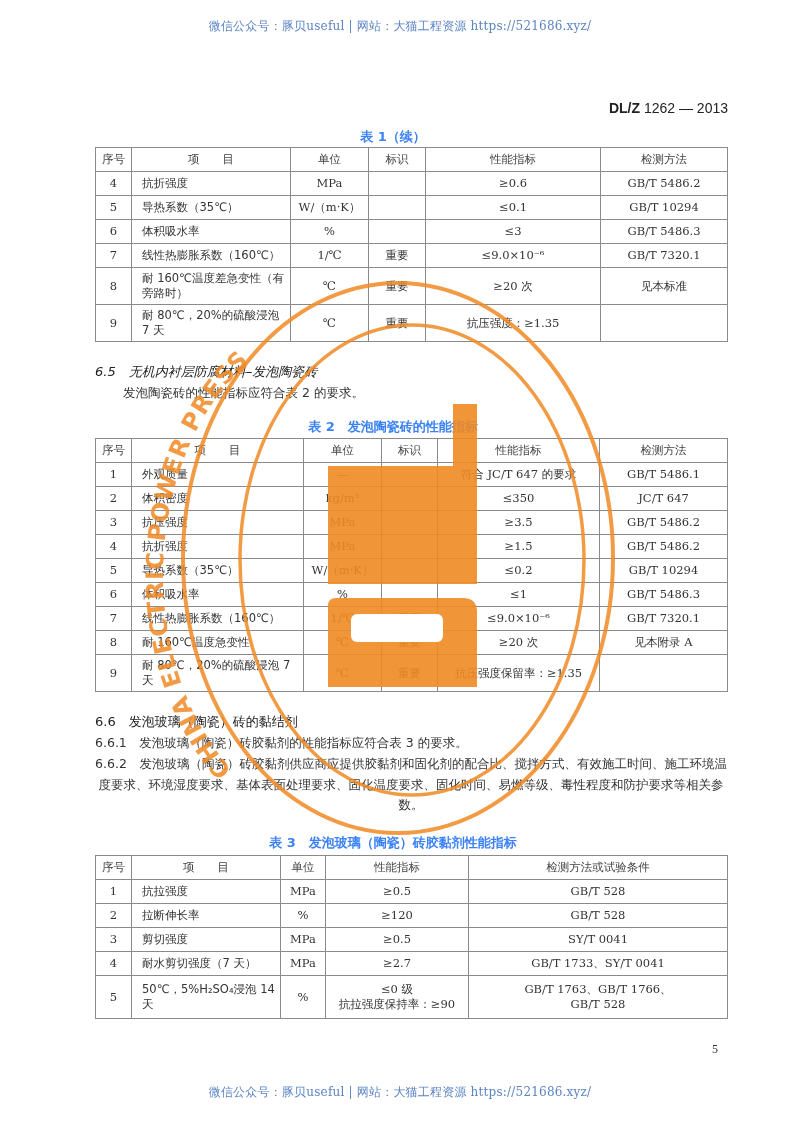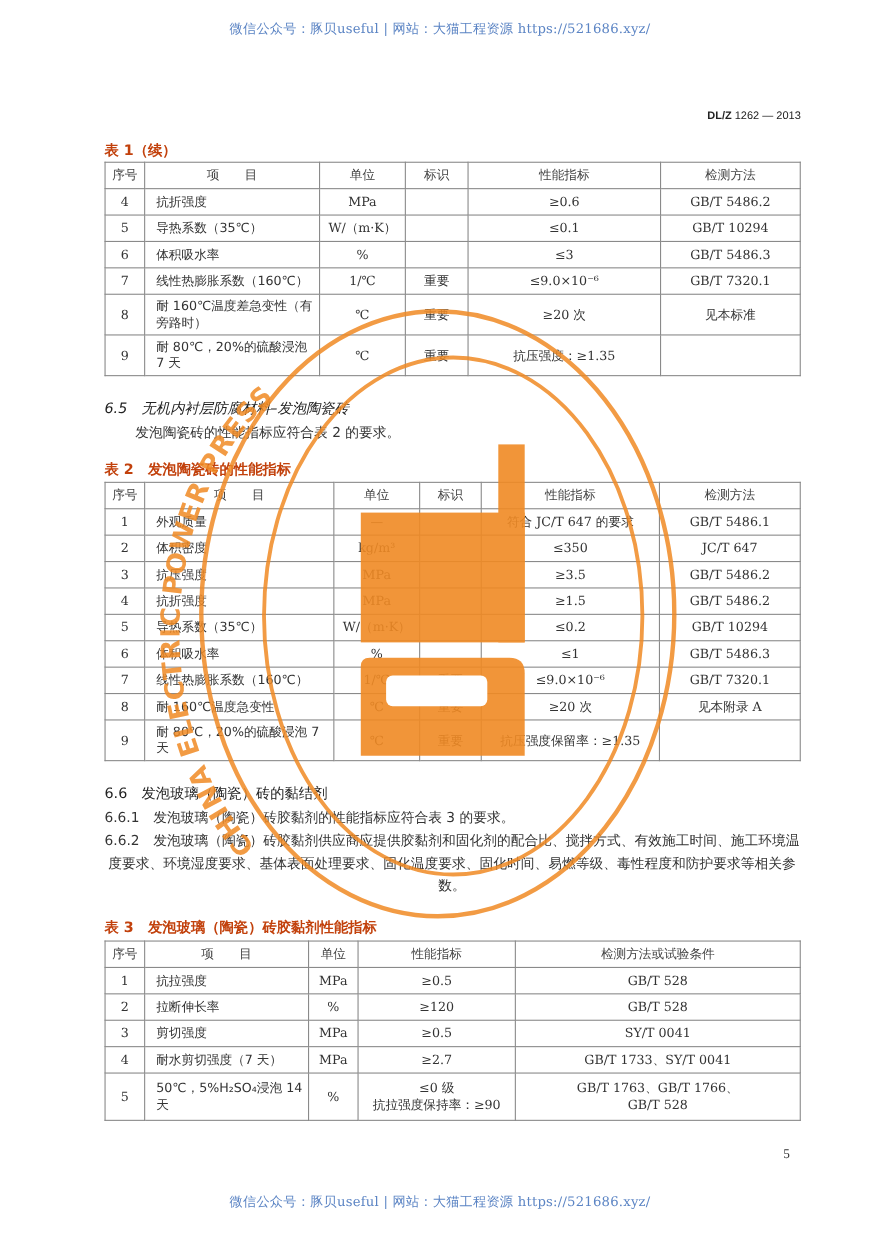--- a/index.html
+++ b/index.html
@@ -8,26 +8,26 @@
     background: #ffffff; color: #2a2a2a;
     font-family: "DejaVu Serif", "Liberation Serif", serif;
   }
   .watermark-line {
     position: absolute; left: 0; width: 800px; text-align: center;
     font-family: "DejaVu Serif", serif; font-size: 12px; color: #5b84c4;
     letter-spacing: 0.2px;
   }
   .doc-code {
     position: absolute; right: 72px; top: 100px;
-    font-family: "Liberation Sans", sans-serif; font-size: 10px; color: #222;
+    font-family: "Liberation Sans", sans-serif; font-size: 14px; color: #222;
   }
   .doc-code b { font-weight: bold; }
   .caption {
-    position: absolute; left: 95px; width: 632px; text-align: left;
-    font-family: "DejaVu Sans", sans-serif; font-size: 13px; color: #c2410c;
+    position: absolute; left: 77px; width: 632px; text-align: center;
+    font-family: "DejaVu Sans", sans-serif; font-size: 13px; color: #3b82f6;
   }
   .caption.bold { font-weight: bold; }
   table.spec {
     position: absolute; left: 95px; width: 632px;
     border-collapse: collapse; table-layout: fixed;
     font-size: 11.5px; color: #333;
     border-top: 1.6px solid #444; border-bottom: 1.6px solid #444;
     border-left: 1px solid #777; border-right: 1px solid #777;
   }
   table.spec td, table.spec th {

